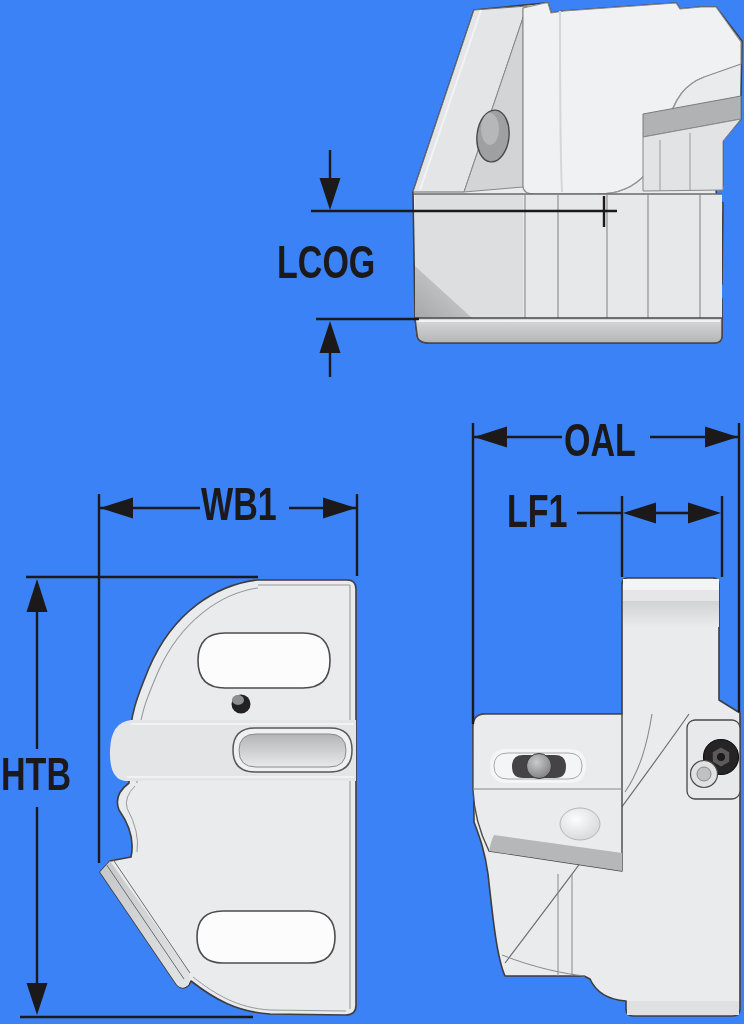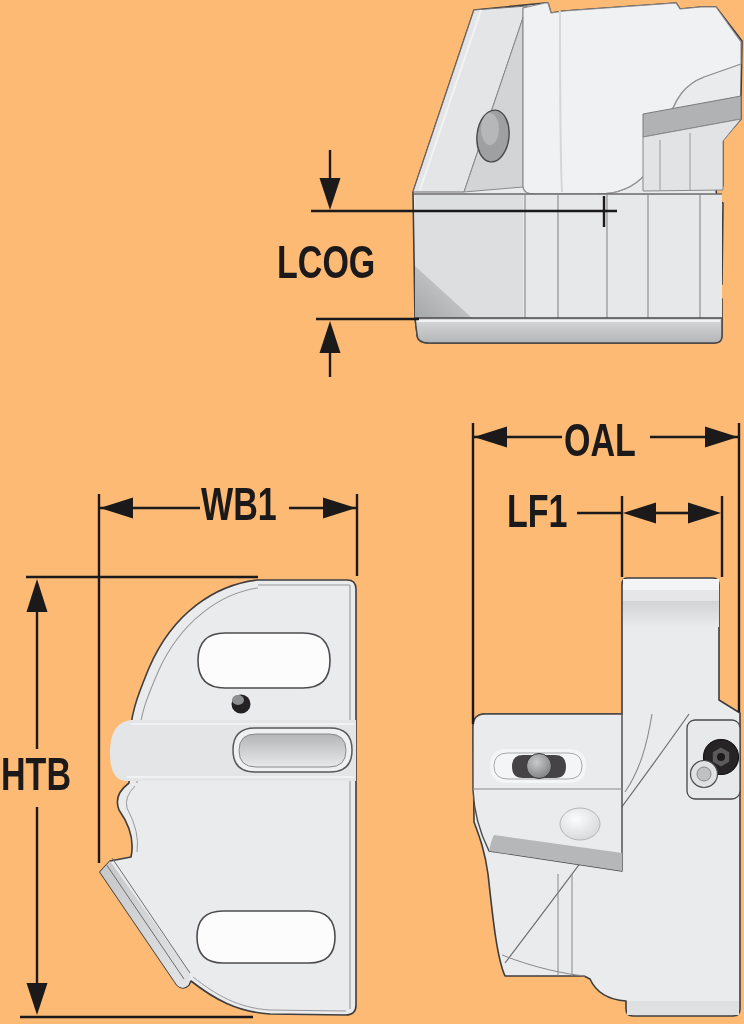--- a/index.html
+++ b/index.html
@@ -1,19 +1,19 @@
 <!DOCTYPE html>
 <html><head>
 <meta charset="utf-8">
 <style>
   html,body{margin:0;padding:0;background:#ffffff;}
   .canvas{
     position:relative;
     width:744px;height:1024px;
-    background:#fdba74;
+    background:#3b82f6;
     overflow:hidden;
     font-family:"Liberation Sans",sans-serif;
   }
   .canvas svg{position:absolute;left:0;top:0;}
   .dim-label{
     position:absolute;
     font-size:46px;
     font-weight:bold;
     line-height:1;
     color:#1b191a;

